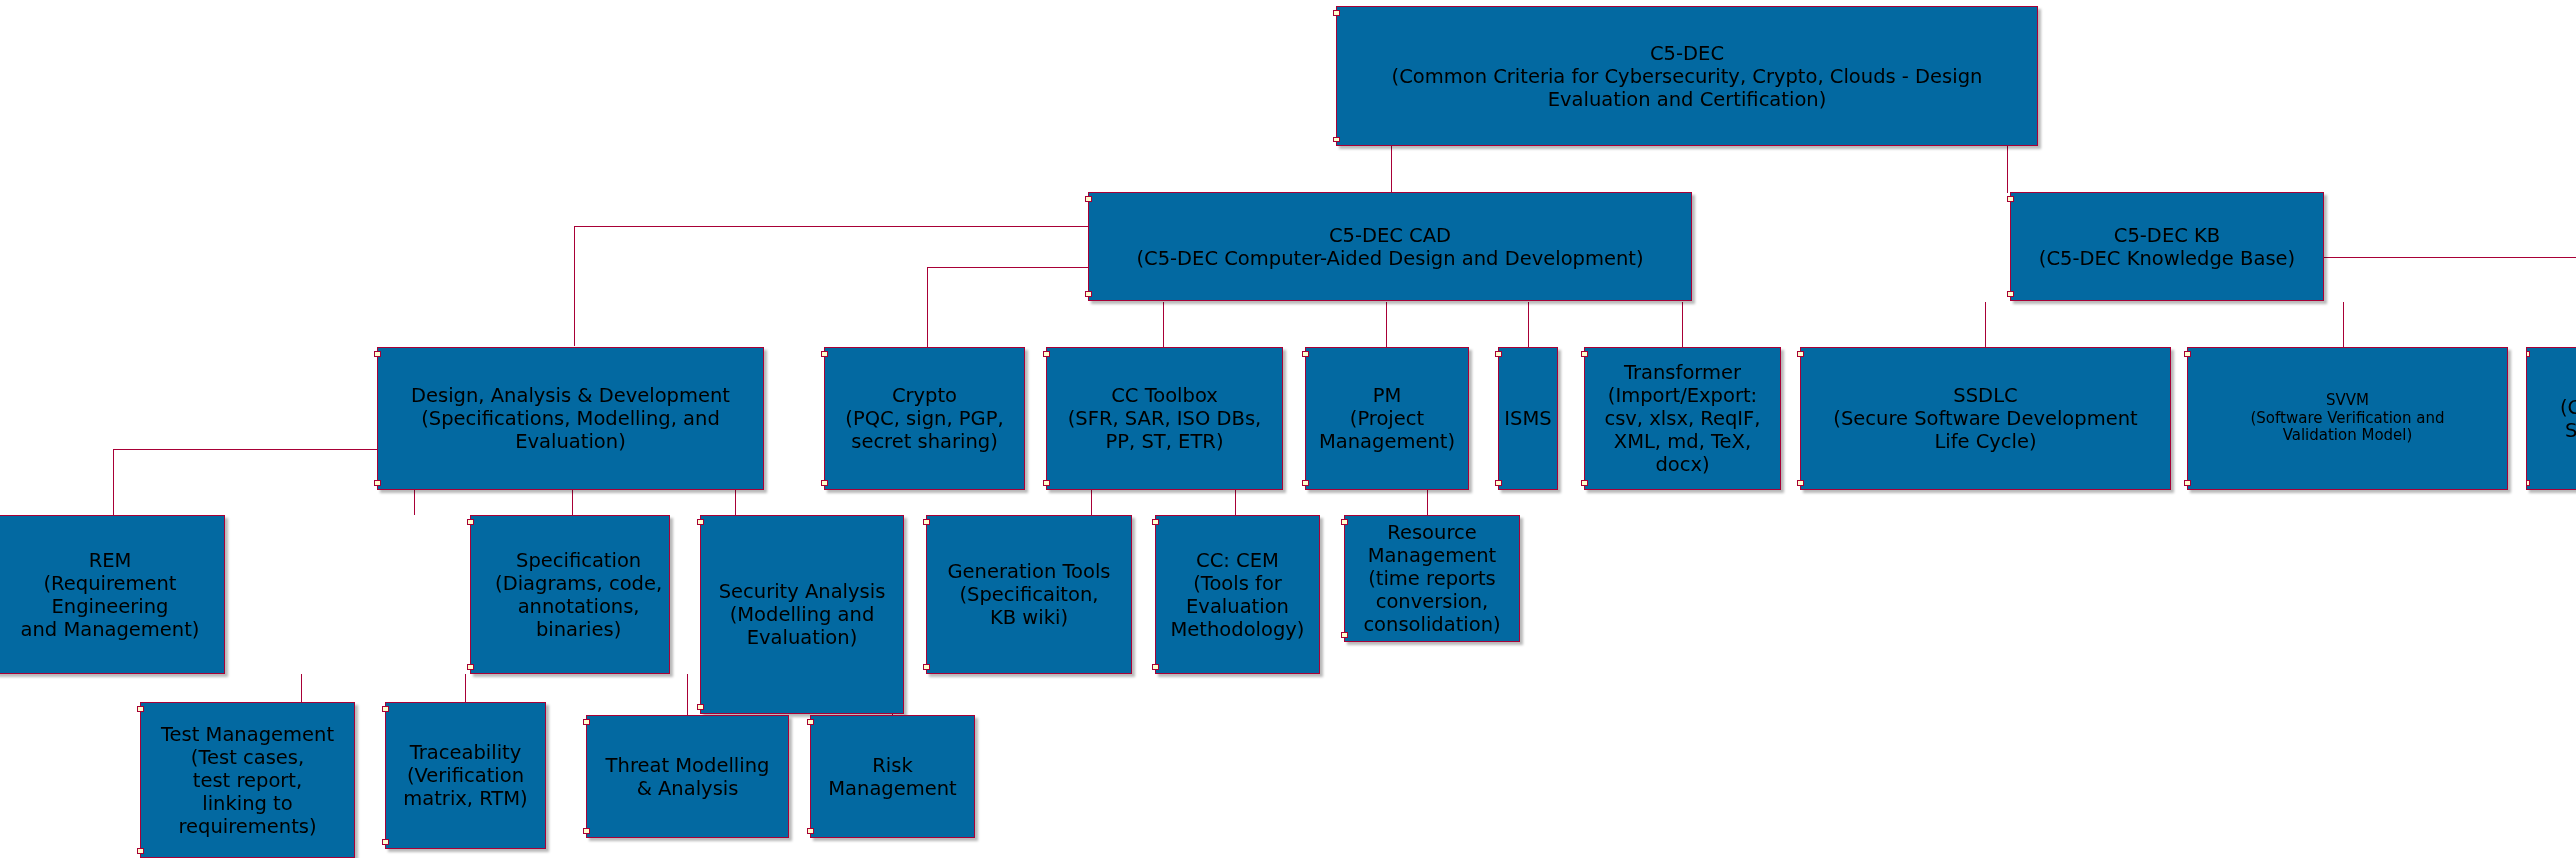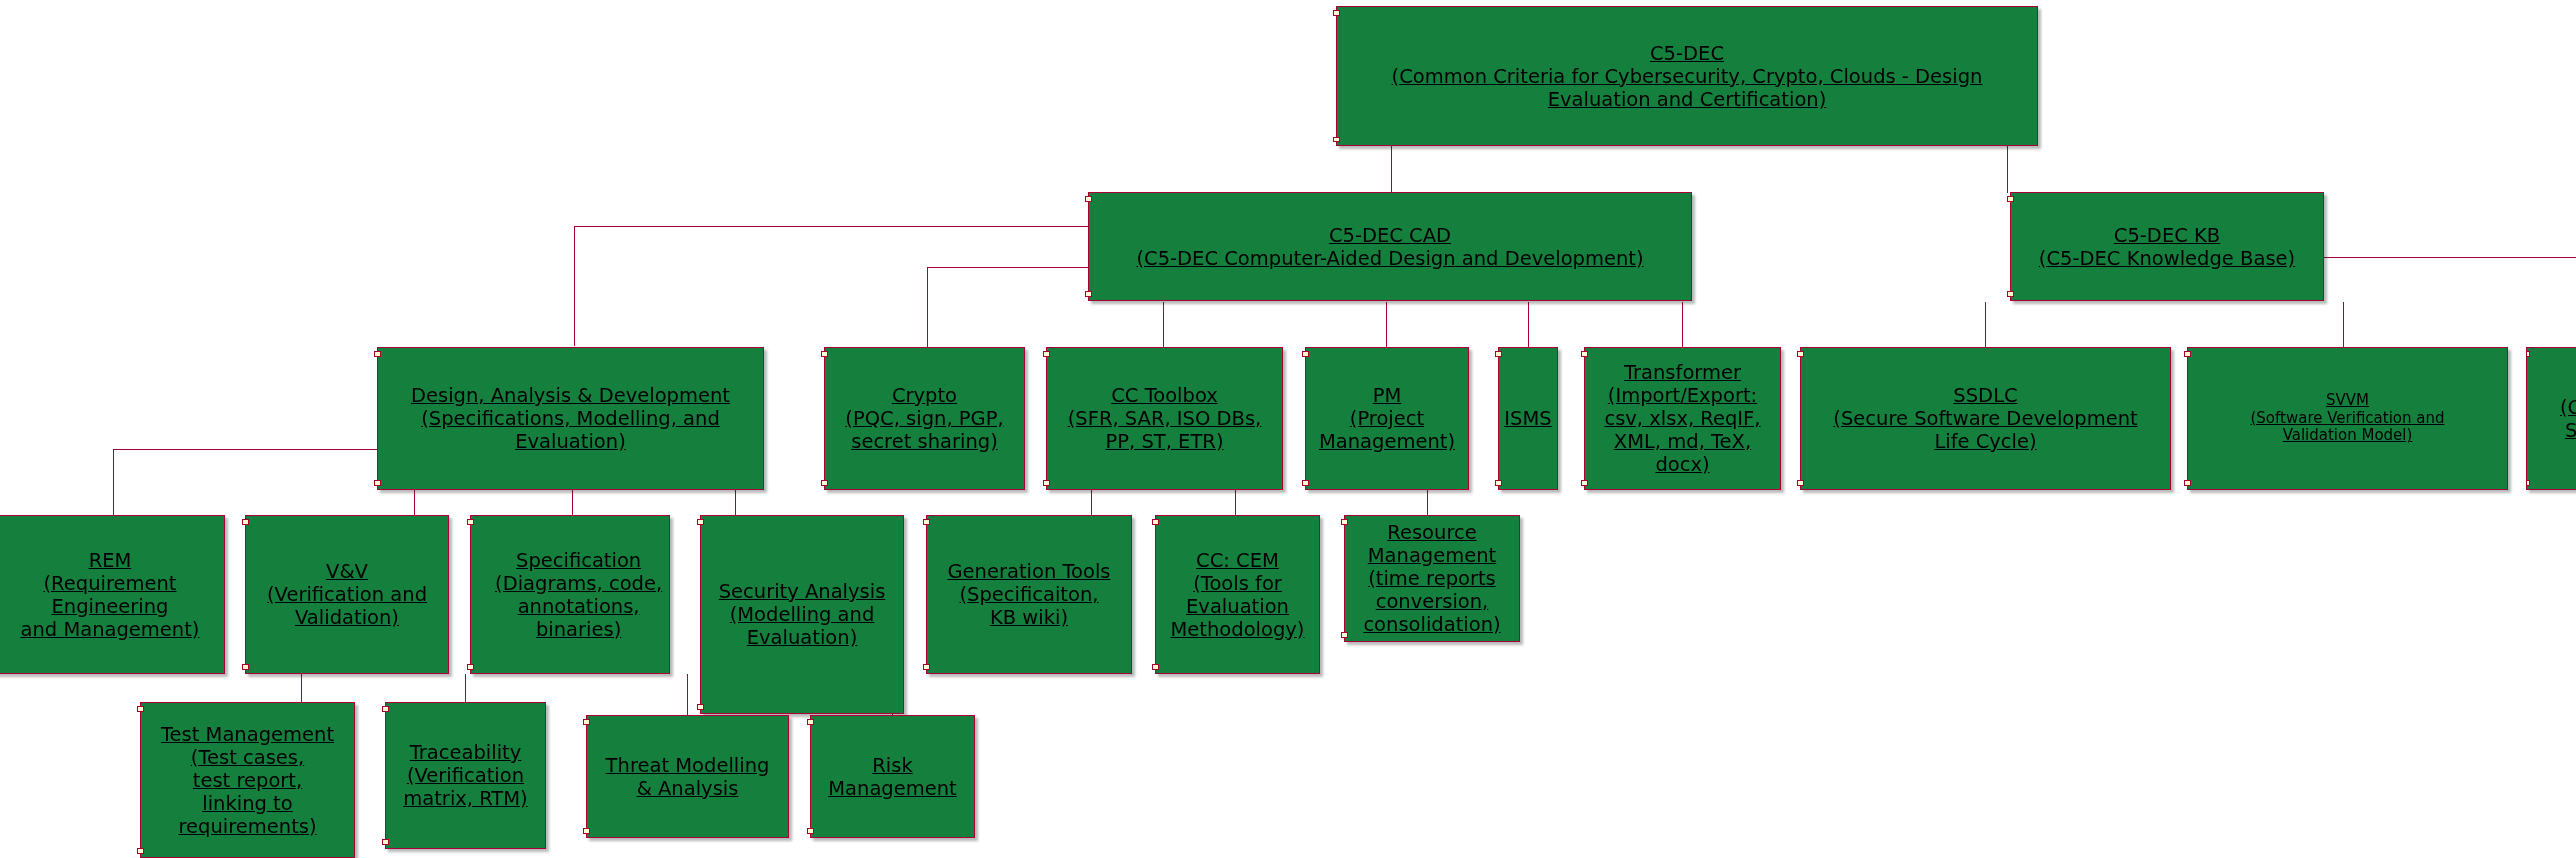--- a/index.html
+++ b/index.html
@@ -21,33 +21,32 @@
     position: absolute;
     background: #A80036;
   }
   .line.h { height: 1.3px; }
   .line.v { width: 1.3px; }
 
   
   .node {
     position: absolute;
     box-sizing: border-box;
-    background: #15803d;
+    background: #0369a1;
     border: 1.3px solid #A80036;
     box-shadow: 2.5px 2.5px 2.5px rgba(0,0,0,0.28);
     display: flex;
     align-items: center;
     justify-content: center;
     text-align: center;
     color: #000000;
     line-height: 1.18;
     padding: 2.5px 3.8px;
     white-space: pre-line;
     font-weight: normal;
-    text-decoration: underline;
   }
   .node .label {
     display: block;
     width: 100%;
     white-space: pre-line;
   }
   
   .node::before,
   .node::after {
     content: "";
@@ -187,25 +186,20 @@
 Sec</span>
   </div>
 
   <div class="node nohandle" style="left:-5px; top:515px; width:230px; height:159px; font-size:19.5px;">
     <span class="label">REM
 (Requirement
 Engineering
 and Management)</span>
   </div>
 
-  <div class="node" style="left:245px; top:515px; width:204px; height:159px; font-size:19.5px;">
-    <span class="label">V&amp;V
-(Verification and
-Validation)</span>
-  </div>
 
   <div class="node" style="left:470px; top:515px; width:200px; height:159px; font-size:19.5px;padding-left:21px;">
     <span class="label">Specification
 (Diagrams, code,
 annotations,
 binaries)</span>
   </div>
 
   <div class="node" style="left:700px; top:515px; width:204px; height:199px; font-size:19.5px;">
     <span class="label">Security Analysis

